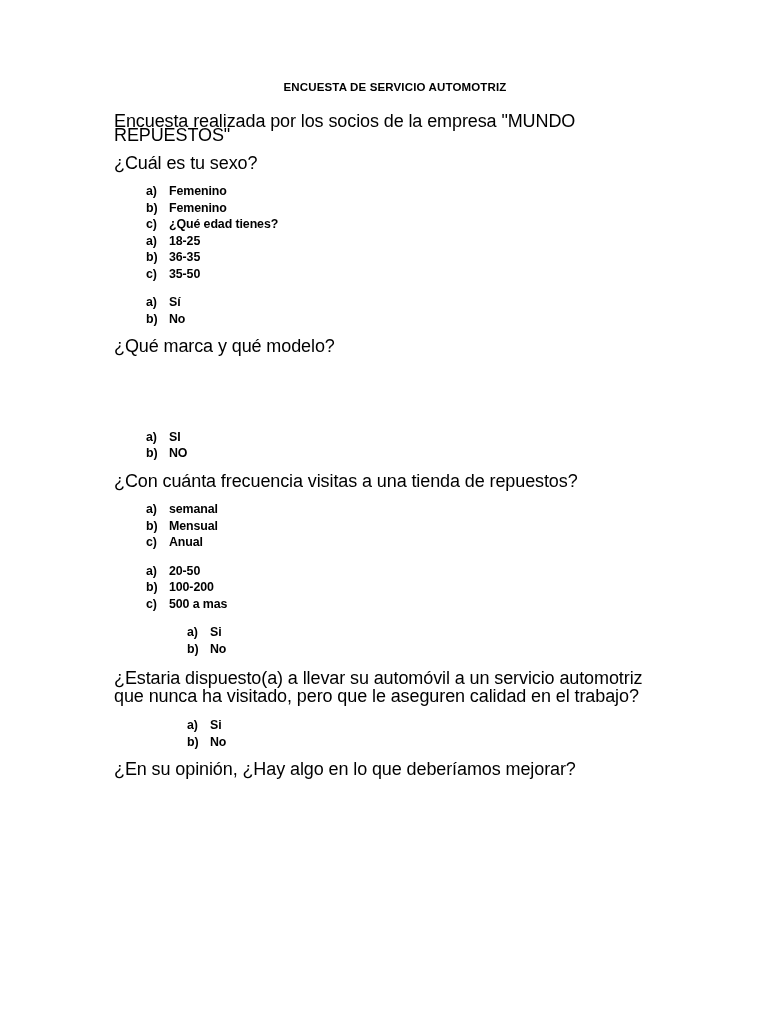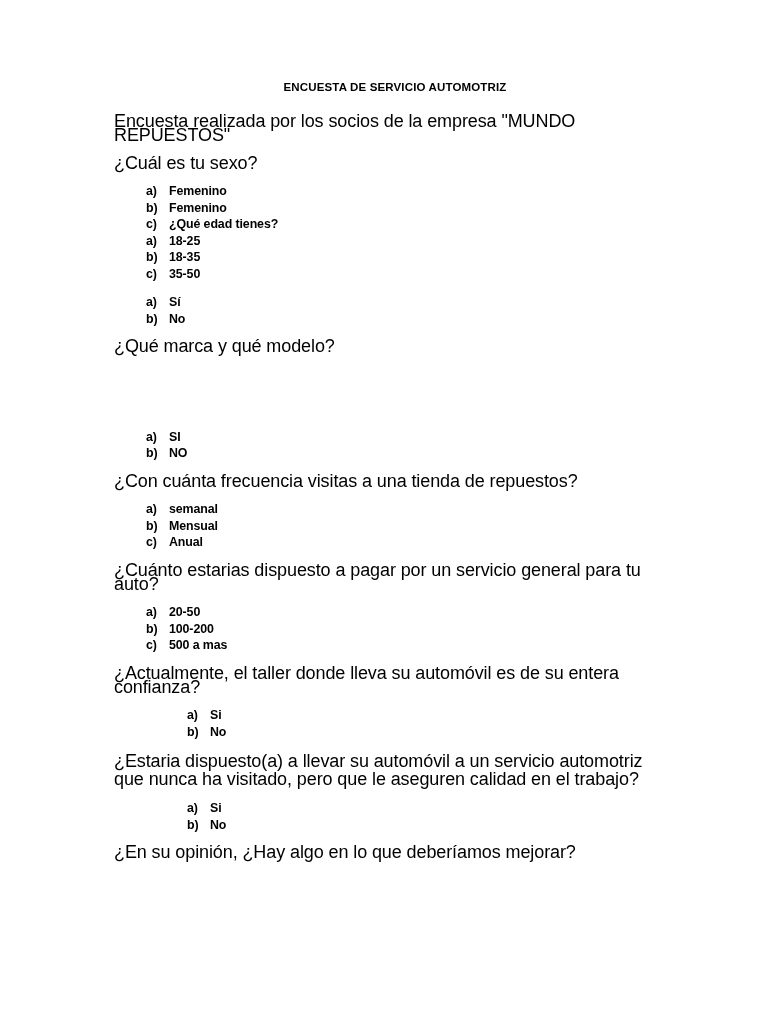--- a/index.html
+++ b/index.html
@@ -96,21 +96,21 @@
       <li>
         <span class="marker">c)</span>
         <span>¿Qué edad tienes?</span>
       </li>
       <li>
         <span class="marker">a)</span>
         <span>18-25</span>
       </li>
       <li>
         <span class="marker">b)</span>
-        <span>18-35</span>
+        <span>36-35</span>
       </li>
       <li>
         <span class="marker">c)</span>
         <span>35-50</span>
       </li>
     </ul>
 
     <ul class="qlist indent-1">
       <li>
         <span class="marker">a)</span>
@@ -146,37 +146,35 @@
       <li>
         <span class="marker">b)</span>
         <span>Mensual</span>
       </li>
       <li>
         <span class="marker">c)</span>
         <span>Anual</span>
       </li>
     </ul>
 
-    <div class="para">¿Cuánto estarias dispuesto a pagar por un servicio general para tu auto?</div>
     <ul class="qlist indent-1">
       <li>
         <span class="marker">a)</span>
         <span>20-50</span>
       </li>
       <li>
         <span class="marker">b)</span>
         <span>100-200</span>
       </li>
       <li>
         <span class="marker">c)</span>
         <span>500 a mas</span>
       </li>
     </ul>
 
-    <div class="para">¿Actualmente, el taller donde lleva su automóvil es de su entera confianza?</div>
     <ul class="qlist indent-2">
       <li>
         <span class="marker">a)</span>
         <span>Si</span>
       </li>
       <li>
         <span class="marker">b)</span>
         <span>No</span>
       </li>
     </ul>

